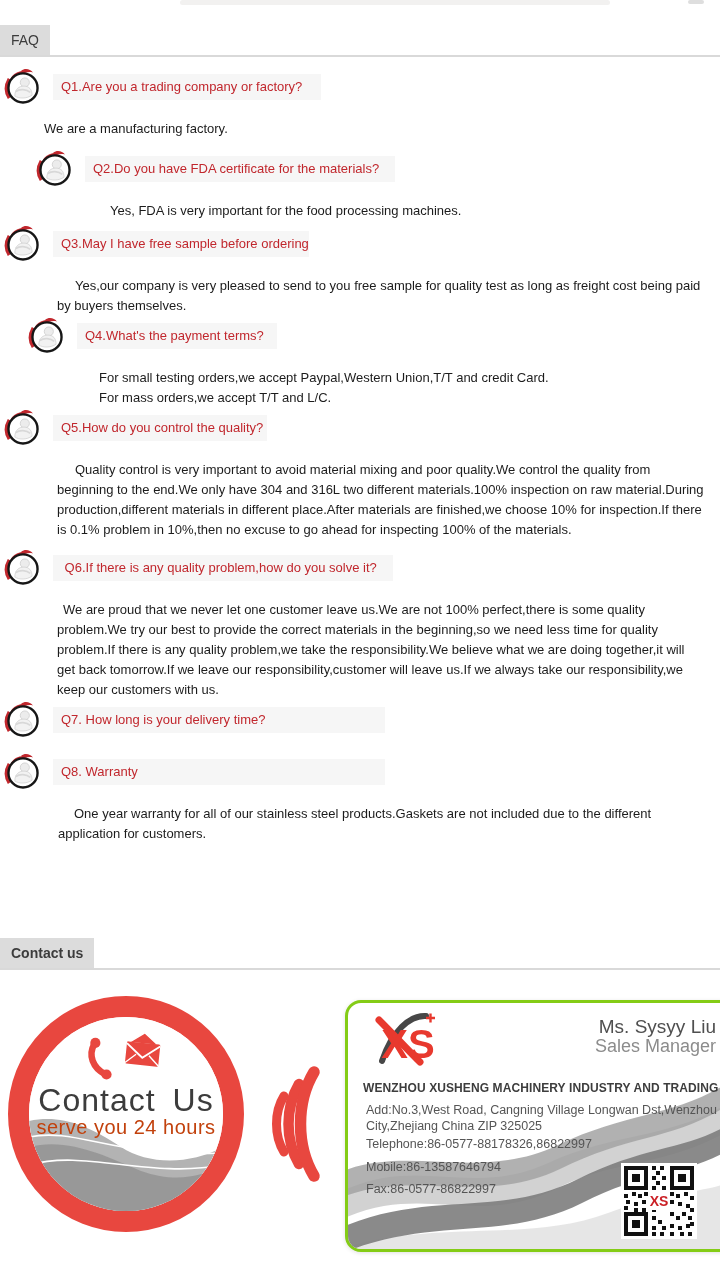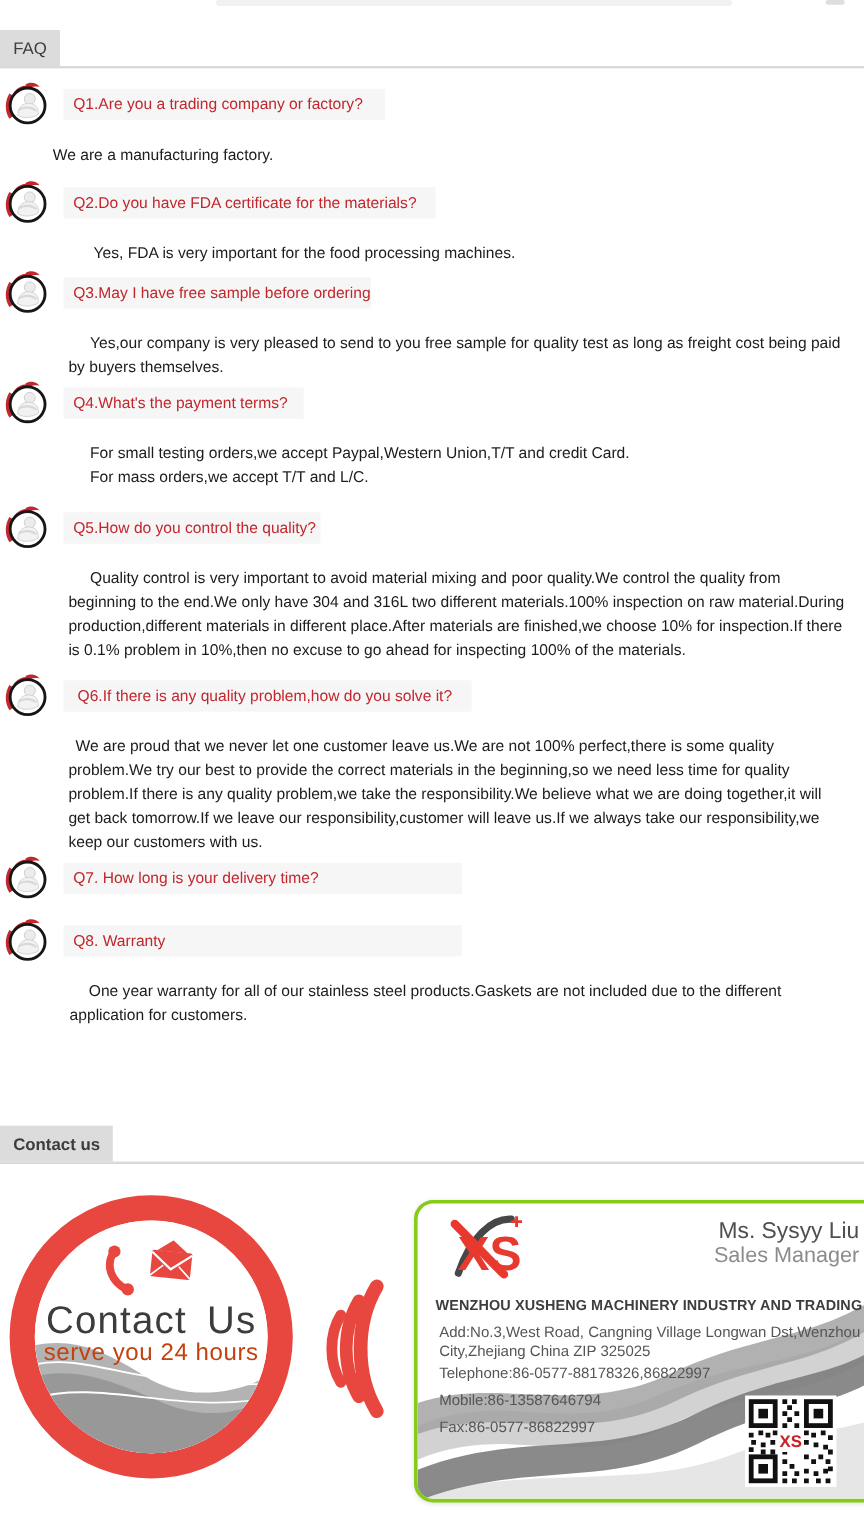--- a/index.html
+++ b/index.html
@@ -24,23 +24,23 @@
   .chef{width:40px;height:40px;margin-left:3px;flex:0 0 auto;}
   .qbar{
     margin-left:10px;background:#f6f6f6;height:26px;line-height:26px;
     padding-left:8px;box-sizing:border-box;font-size:13px;color:#c1272d;
     white-space:pre;overflow:hidden;
   }
   .ans{
     font-size:13px;line-height:20px;color:#1c1c1c;white-space:pre-line;
   }
   .i1{margin-bottom:10px;} .i1 .qbar{width:268px;} .i1 .ans{padding-left:44px;}
-  .i2{margin-bottom:3px;}  .i2 .qbar{width:310px;} .i2 .ans{padding-left:78px;}
+  .i2{margin-bottom:3px;margin-left:32px;}  .i2 .qbar{width:310px;} .i2 .ans{padding-left:78px;}
   .i3{margin-bottom:0;}    .i3 .qbar{width:256px;} .i3 .ans{padding-left:57px;text-indent:18px;padding-right:12px;}
-  .i4{margin-bottom:12px;}  .i4 .qbar{width:200px;} .i4 .ans{padding-left:75px;}
+  .i4{margin-bottom:0;padding-left:24px;}  .i4 .qbar{width:200px;} .i4 .ans{padding-left:75px;}
   .i5{margin-bottom:8px;}  .i5 .qbar{width:214px;} .i5 .ans{padding-left:57px;text-indent:18px;padding-right:14px;}
   .i6{margin-bottom:0;}    .i6 .qbar{width:340px;} .i6 .ans{padding-left:57px;text-indent:6px;padding-right:20px;}
   .i7{margin-bottom:3px;}  .i7 .qbar{width:332px;} .i7 .ans{padding-left:75px;}
   .i8{margin-bottom:0;}    .i8 .qbar{width:332px;} .i8 .ans{padding-left:58px;text-indent:16px;padding-right:45px;}
   
   .contact-body{position:relative;height:294px;}
   .badge{
     position:absolute;left:8px;top:26px;width:236px;height:236px;box-sizing:border-box;
     border:21px solid #e8473f;border-radius:50%;background:#fff;
   }

